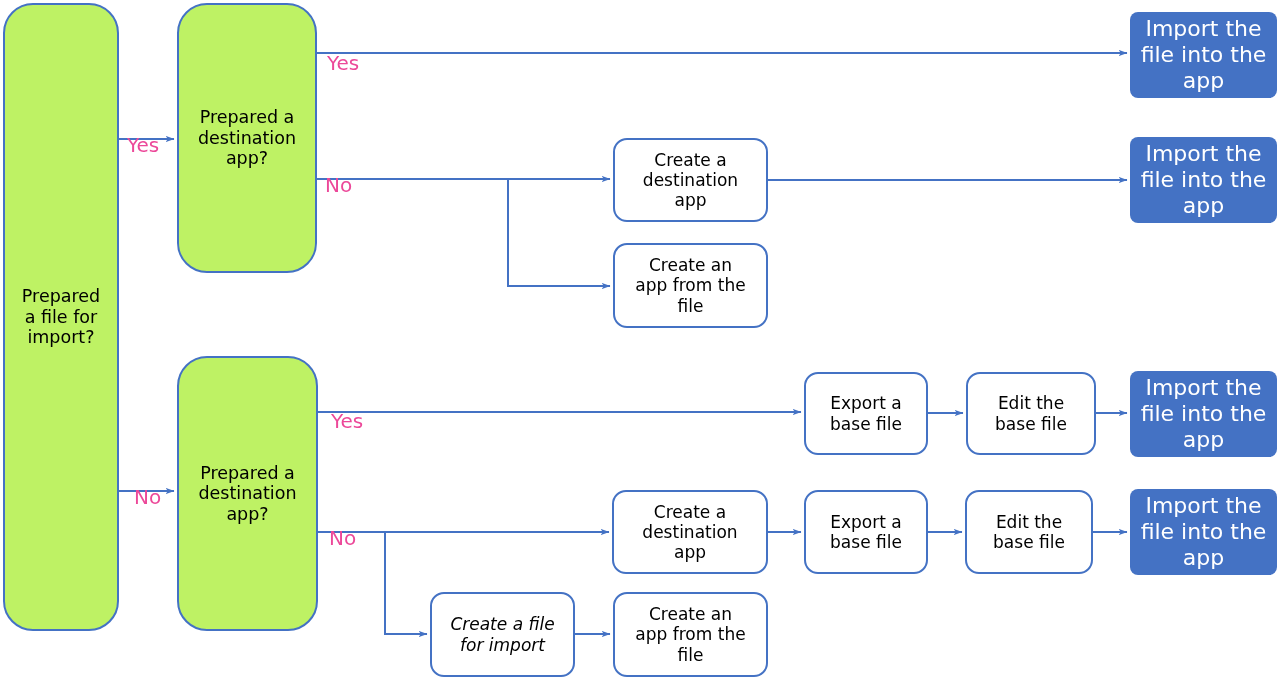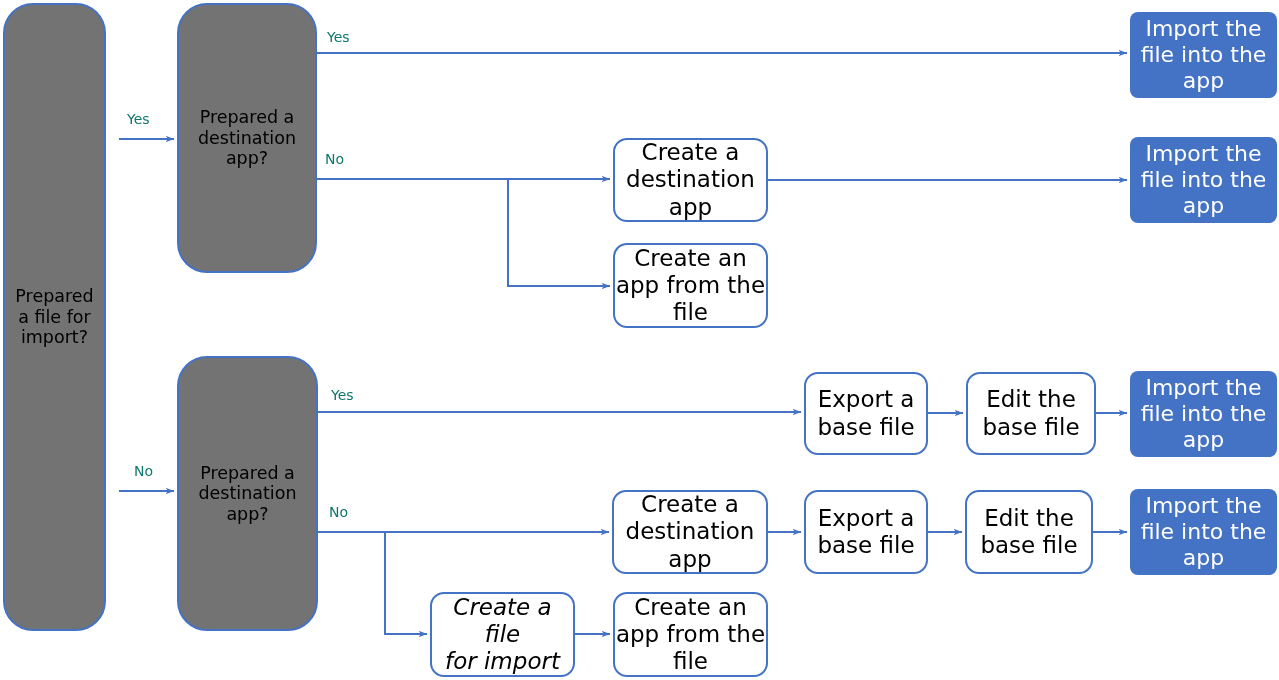--- a/index.html
+++ b/index.html
@@ -32,42 +32,43 @@
     justify-content: center;
     text-align: center;
     line-height: 1.18;
     white-space: pre-line;
   }
   .node.proc {
     background: #ffffff;
     border: 2.2px solid #4472C4;
     border-radius: 14px;
     color: #000000;
-    font-size: 23px;
+    font-size: 17px;
   }
   .node.decision {
-    background: #737373;
+    background: #bef264;
     border: 2.6px solid #4472C4;
     border-radius: 30px;
     color: #000000;
     font-size: 17.5px;
   }
   .node.terminal {
     background: #4472C4;
     border: none;
     border-radius: 8px;
     color: #ffffff;
     font-size: 22px;
   }
   .edge-label {
     position: absolute;
-    color: #0f766e;
-    font-size: 14px;
+    color: #ec4899;
+    font-size: 20px;
     line-height: 1;
     white-space: nowrap;
+    margin-top: 23px;
   }
 </style>
 </head>
 <body>
 
 <div id="canvas">
 
   <svg id="edges" viewBox="0 0 1279 680" xmlns="http://www.w3.org/2000/svg">
     <defs>
       <marker id="arrow" markerWidth="9" markerHeight="7" refX="8.5" refY="3.5" orient="auto" markerUnits="userSpaceOnUse">
@@ -101,21 +102,21 @@
       <path d="M768,532 L801,532"></path>
 
       <path d="M928,532 L962,532"></path>
 
       <path d="M1093,532 L1127,532"></path>
 
       <path d="M575,634 L610,634"></path>
     </g>
   </svg>
 
-  <div class="node decision" style="left:3px;top:3px;width:103px;height:628px;">Prepared
+  <div class="node decision" style="left:3px;top:3px;width:116px;height:628px;">Prepared
 a file for
 import?</div>
   <div class="node decision" style="left:177px;top:3px;width:140px;height:270px;">Prepared a
 destination
 app?</div>
   <div class="node decision" style="left:177px;top:356px;width:141px;height:275px;">Prepared a
 destination
 app?</div>
   <div class="node proc" style="left:613px;top:138px;width:155px;height:84px;">Create a
 destination

